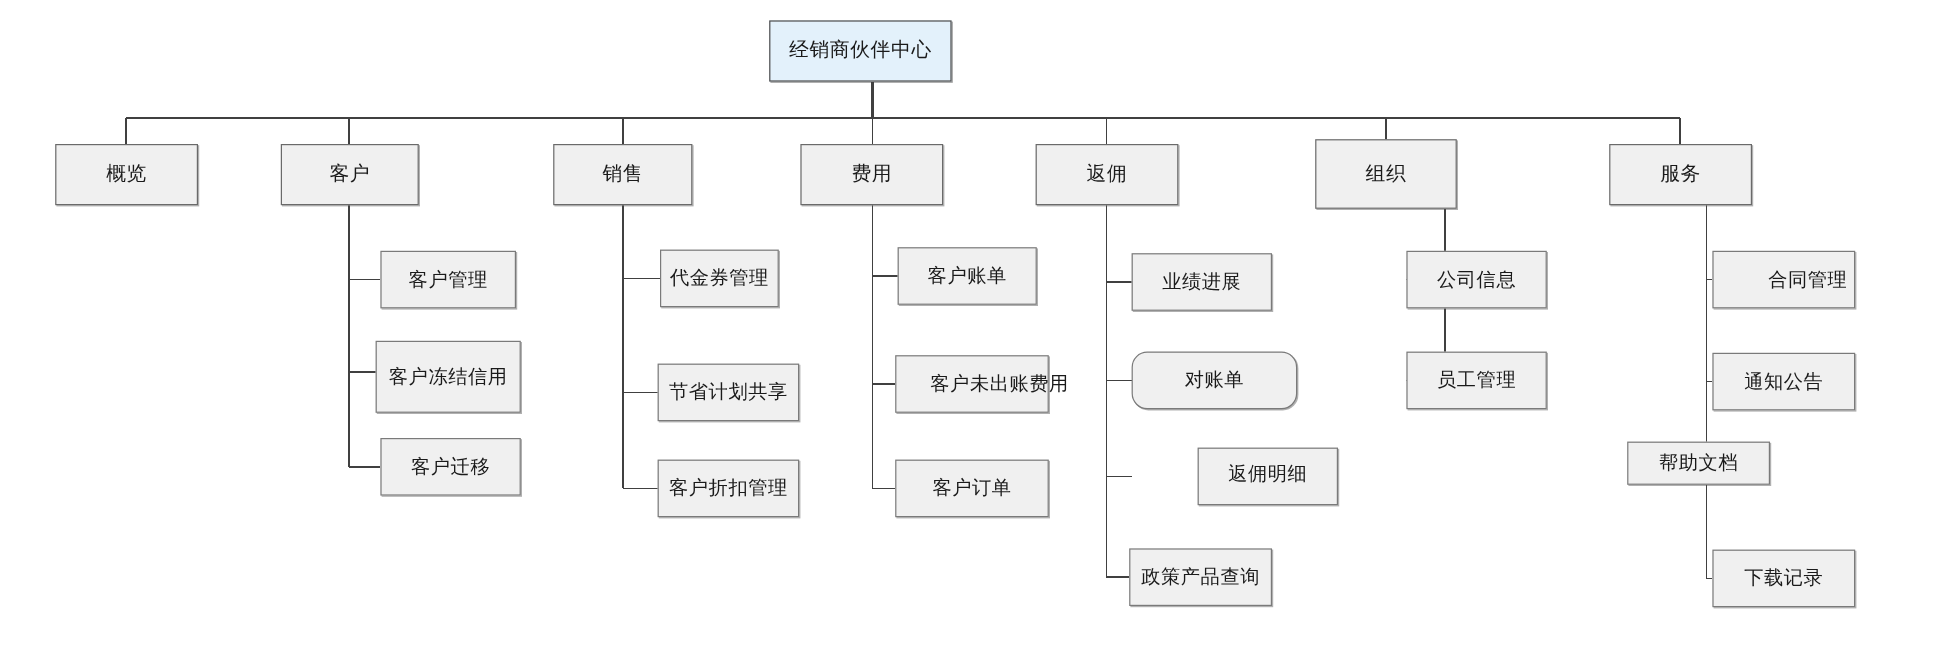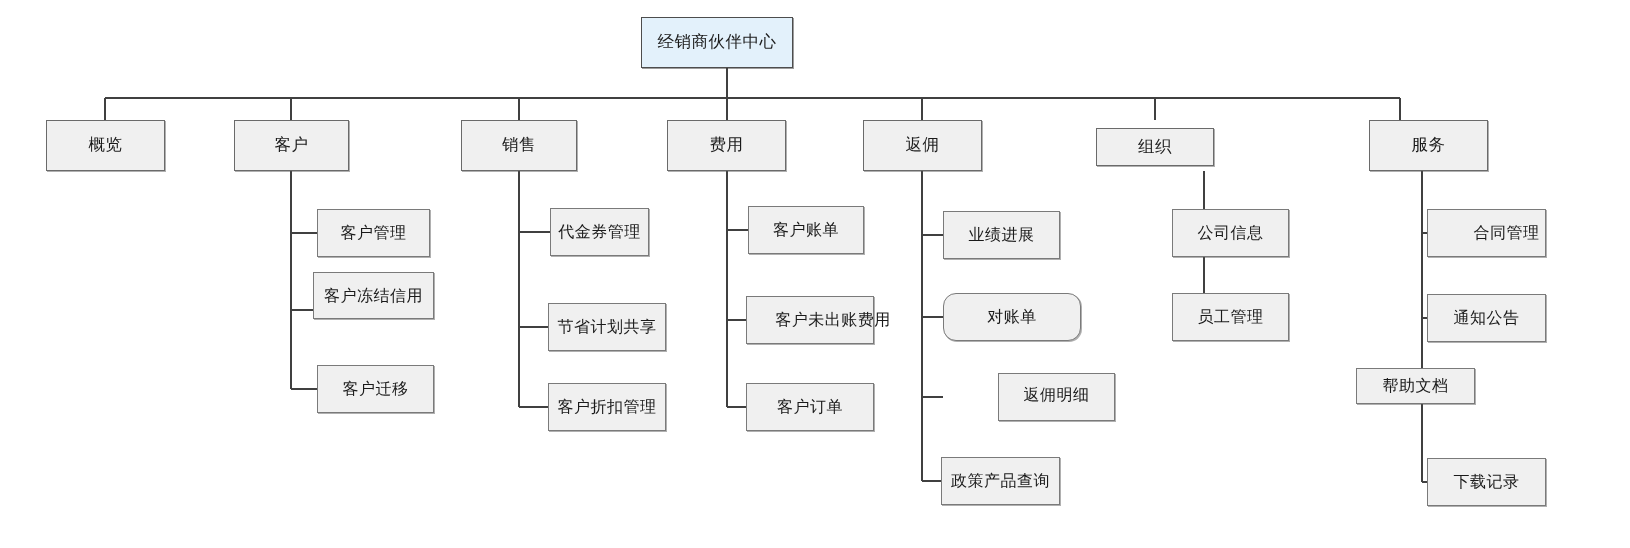--- a/index.html
+++ b/index.html
@@ -100,21 +100,21 @@
   <div id="node-layer">
       <div class="node level-1" style="left: 46px; top: 120px; width: 119px; height: 51px;">
         <span class="node-label">概览</span>
       </div>
       <div class="node level-1" style="left: 234px; top: 120px; width: 115px; height: 51px;">
         <span class="node-label">客户</span>
       </div>
       <div class="node level-2" style="left: 317px; top: 209px; width: 113px; height: 48px;">
         <span class="node-label">客户管理</span>
       </div>
-      <div class="node level-2" style="left: 313px; top: 272px; width: 121px; height: 47px;">
+      <div class="node level-2" style="left: 313px; top: 284px; width: 121px; height: 60px;">
         <span class="node-label">客户冻结信用</span>
       </div>
       <div class="node level-2" style="left: 317px; top: 365px; width: 117px; height: 48px;">
         <span class="node-label">客户迁移</span>
       </div>
       <div class="node level-1" style="left: 461px; top: 120px; width: 116px; height: 51px;">
         <span class="node-label">销售</span>
       </div>
       <div class="node level-2" style="left: 550px; top: 208px; width: 99px; height: 48px;">
         <span class="node-label">代金券管理</span>
@@ -145,30 +145,30 @@
       </div>
       <div class="node level-2" style="left: 943px; top: 293px; width: 138px; height: 48px; border-radius: 13px;">
         <span class="node-label">对账单</span>
       </div>
       <div class="node level-2" style="left: 998px; top: 373px; width: 117px; height: 48px; font-family: Liberation Mono, monospace;">
         <span class="node-label">返佣明细</span>
       </div>
       <div class="node level-2" style="left: 941px; top: 457px; width: 119px; height: 48px;">
         <span class="node-label">政策产品查询</span>
       </div>
-      <div class="node level-1" style="left: 1096px; top: 128px; width: 118px; height: 38px;">
+      <div class="node level-1" style="left: 1096px; top: 116px; width: 118px; height: 58px;">
         <span class="node-label">组织</span>
       </div>
       <div class="node level-2" style="left: 1172px; top: 209px; width: 117px; height: 48px;">
         <span class="node-label">公司信息</span>
       </div>
       <div class="node level-2" style="left: 1172px; top: 293px; width: 117px; height: 48px;">
         <span class="node-label">员工管理</span>
       </div>
-      <div class="node level-1" style="left: 1341px; top: 120px; width: 119px; height: 51px; margin-left: 28px;">
+      <div class="node level-1" style="left: 1341px; top: 120px; width: 119px; height: 51px;">
         <span class="node-label">服务</span>
       </div>
       <div class="node level-2" style="left: 1427px; top: 209px; width: 119px; height: 48px; padding-left: 40px;">
         <span class="node-label">合同管理</span>
       </div>
       <div class="node level-2" style="left: 1427px; top: 294px; width: 119px; height: 48px;">
         <span class="node-label">通知公告</span>
       </div>
       <div class="node level-2" style="left: 1356px; top: 368px; width: 119px; height: 36px;">
         <span class="node-label">帮助文档</span>

